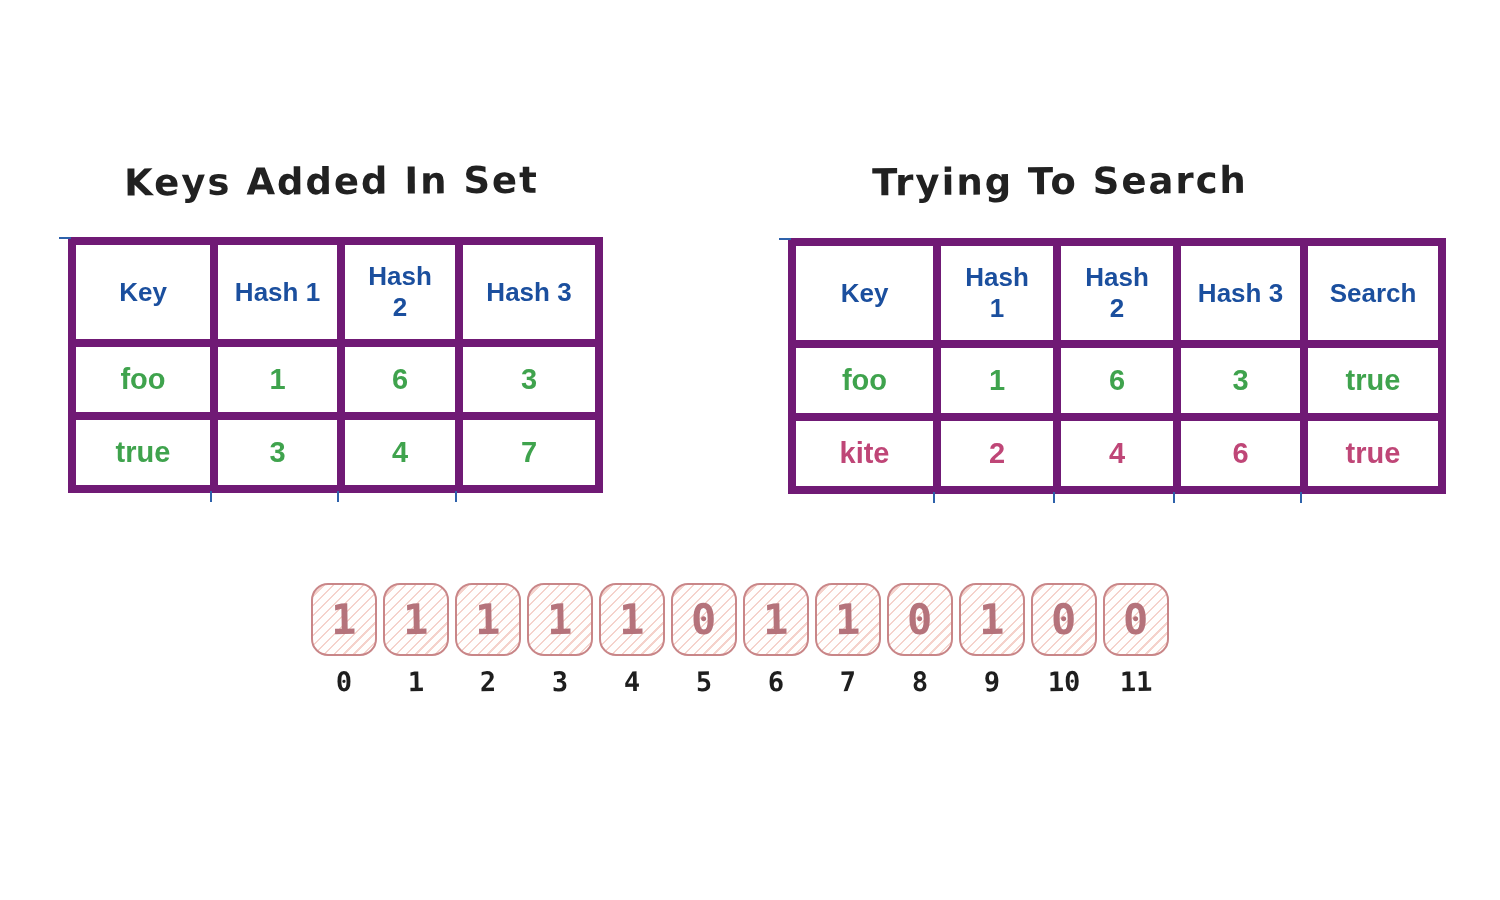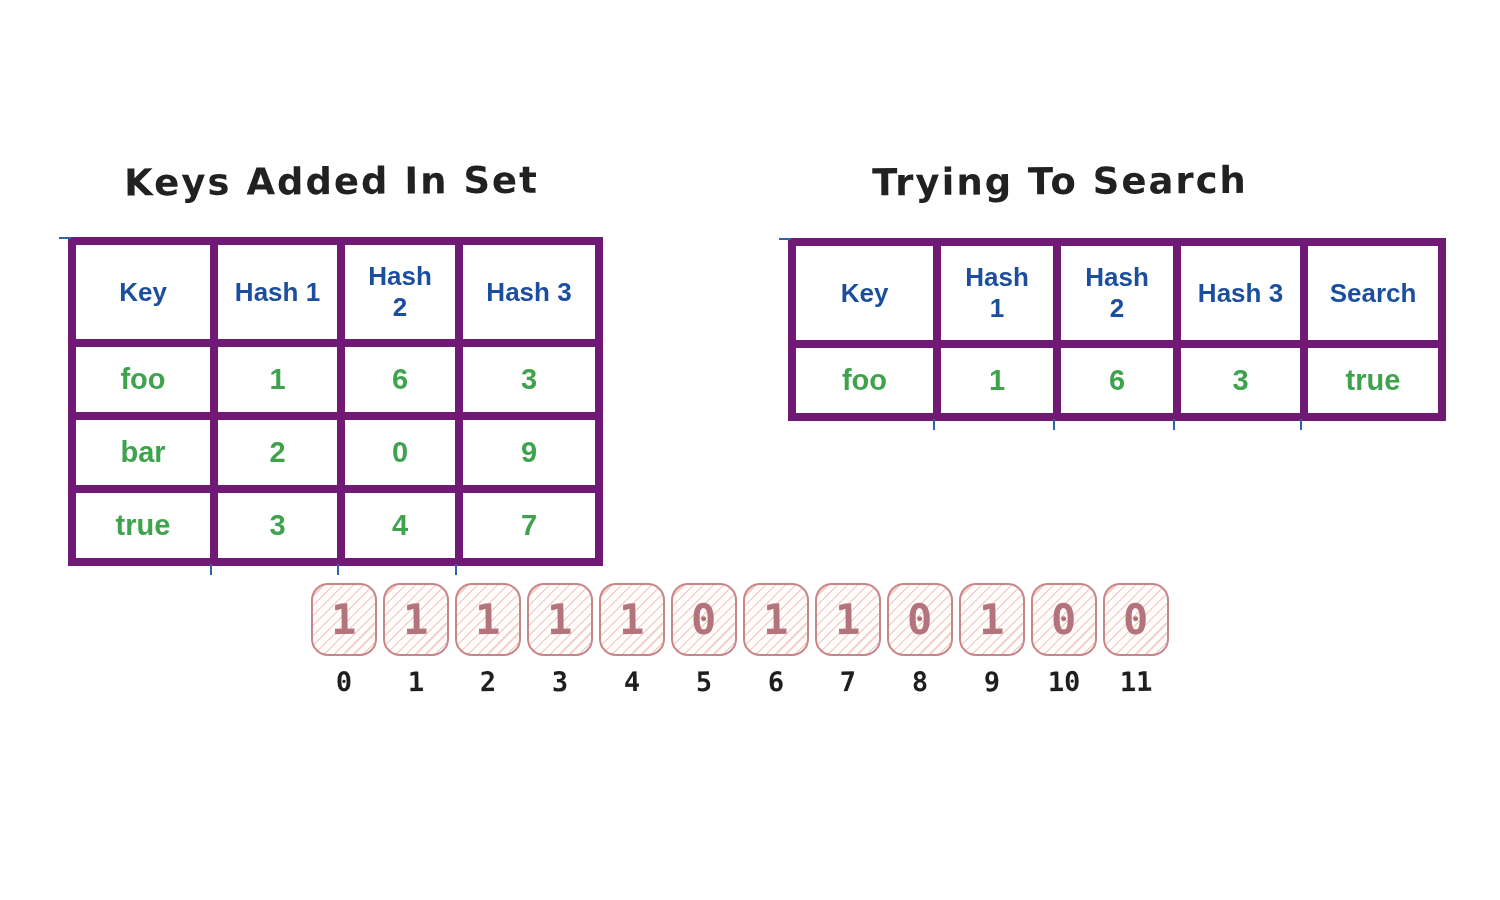--- a/index.html
+++ b/index.html
@@ -87,26 +87,20 @@
         <th>Key</th>
         <th>Hash 1</th>
         <th>Hash 2</th>
         <th>Hash 3</th>
       </tr>
       <tr>
         <td class="green">foo</td>
         <td class="green">1</td>
         <td class="green">6</td>
         <td class="green">3</td>
-      </tr>
-      <tr>
-        <td class="green">bar</td>
-        <td class="green">2</td>
-        <td class="green">0</td>
-        <td class="green">9</td>
       </tr>
       <tr>
         <td class="green">true</td>
         <td class="green">3</td>
         <td class="green">4</td>
         <td class="green">7</td>
       </tr>
     </tbody>
       </table>
     <div class="tstub"></div>
@@ -132,20 +126,27 @@
         <th>Hash 3</th>
         <th>Search</th>
       </tr>
       <tr>
         <td class="green">foo</td>
         <td class="green">1</td>
         <td class="green">6</td>
         <td class="green">3</td>
         <td class="green">true</td>
       </tr>
+      <tr>
+        <td class="pink">kite</td>
+        <td class="pink">2</td>
+        <td class="pink">4</td>
+        <td class="pink">6</td>
+        <td class="pink">true</td>
+      </tr>
     </tbody>
       </table>
     <div class="tstub"></div>
     <div class="stub s1"></div>
     <div class="stub s2"></div>
     <div class="stub s3"></div>
     <div class="stub s4"></div>
   </div>
 
   <div class="bits-row">

